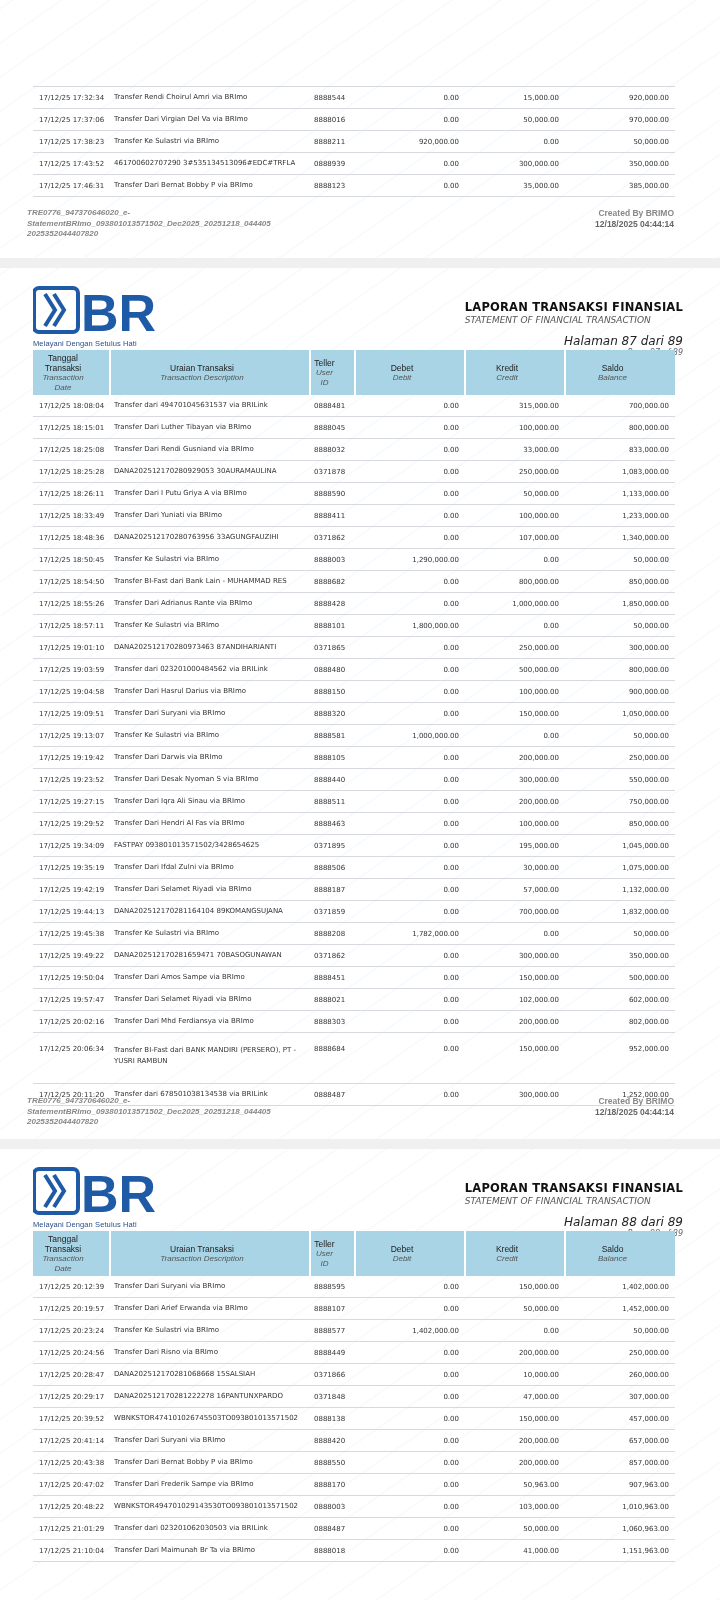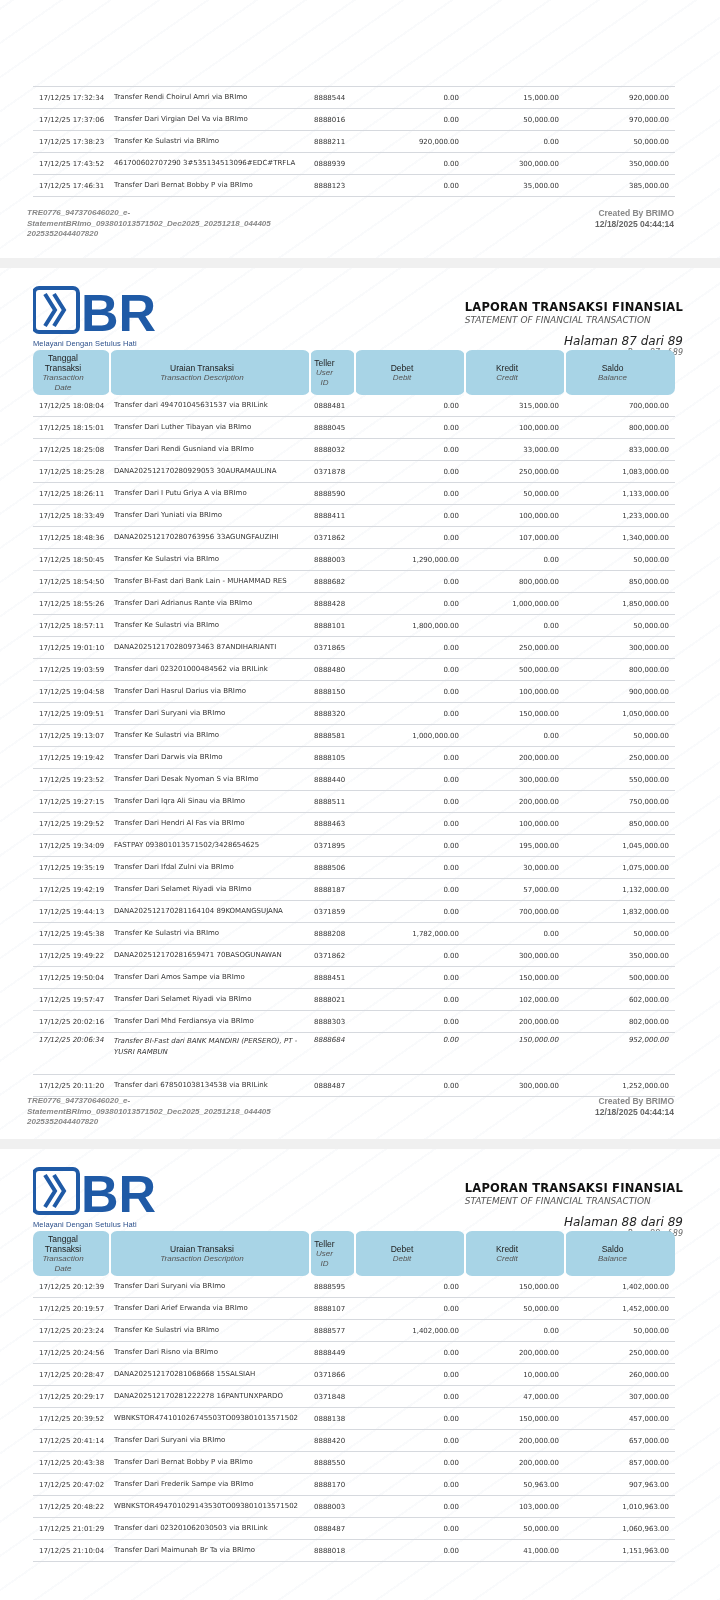--- a/index.html
+++ b/index.html
@@ -32,31 +32,30 @@
   .page-en { font-size: 8px; color: #666; }
 
   table.tx {
     position: absolute; left: 33px; width: 642px; border-collapse: collapse;
     table-layout: fixed; font-size: 7px; font-family: "DejaVu Sans", sans-serif;
   }
   table.tx th {
     background: #a8d4e6; font-weight: normal; color: #222; font-size: 8.5px;
     padding: 3px 18px 2px 2px; border-right: 2px solid #fff; line-height: 10px;
     font-family: "Liberation Sans", sans-serif;
-    border-radius: 7px;
   }
   table.tx th:last-child { border-right: none; text-align: center; }
   table.tx th .en { display: block; font-style: italic; color: #555; font-size: 8px; }
   table.tx td {
     padding: 0 4px; height: 21px; border-bottom: 1px solid #d6d9de; vertical-align: middle;
     color: #333; white-space: nowrap; overflow: hidden;
   }
   table.tx td.num { text-align: right; padding-right: 6px; }
   table.tx td.desc { white-space: normal; line-height: 11px; }
-  table.tx tr.tall td { height: 38px; vertical-align: top; padding-top: 3px; font-style: italic; }
+  table.tx tr.tall td { height: 38px; vertical-align: top; padding-top: 12px; }
   table.tx td.date { padding-left: 6px; }
 
   .footer { position: absolute; left: 27px; right: 46px; }
   .footer-left {
     position: absolute; left: 0; top: 0; font-size: 8px; font-style: italic; color: #888;
     line-height: 10.5px; font-family: "Liberation Sans", sans-serif; font-weight: bold;
   }
   .footer-right {
     position: absolute; right: 0; top: 0; text-align: right; font-size: 8.5px; color: #666;
     line-height: 11px; font-family: "Liberation Sans", sans-serif; font-weight: bold;

